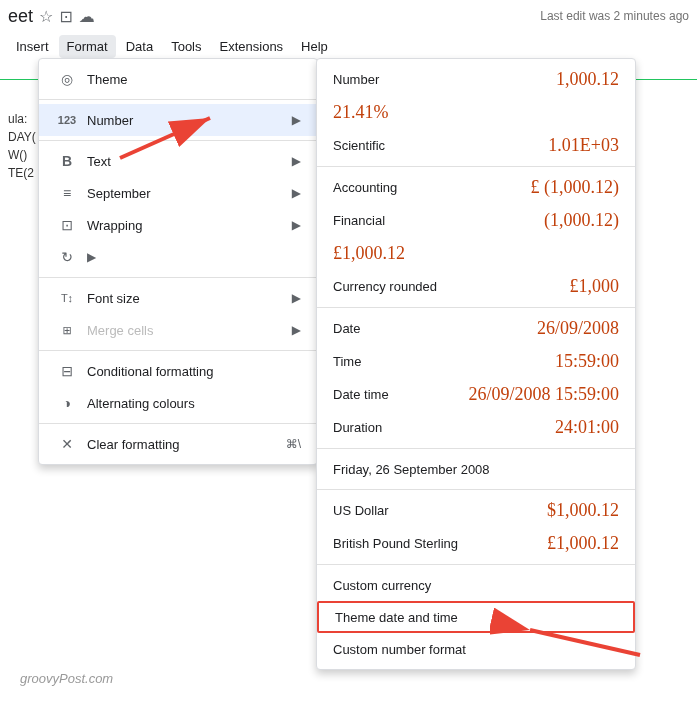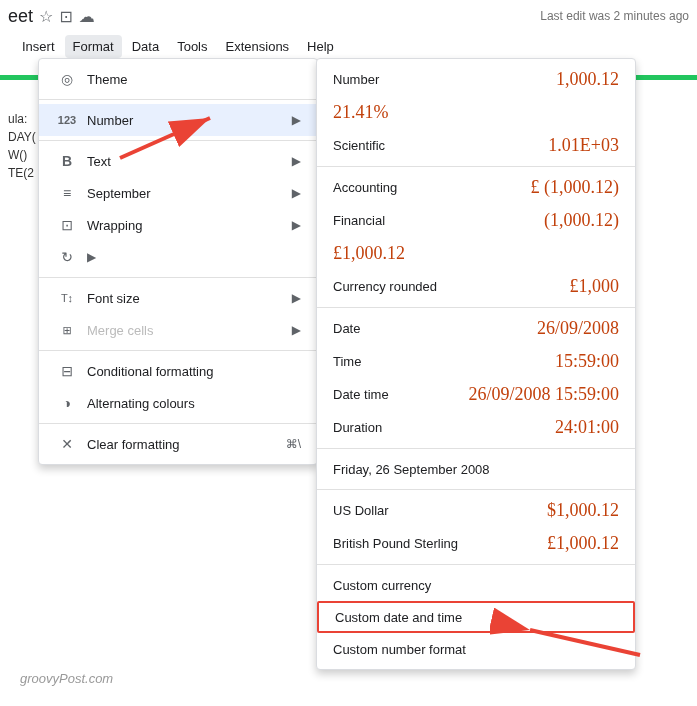--- a/index.html
+++ b/index.html
@@ -19,21 +19,21 @@
       top: 0; left: 0; right: 0; bottom: 0;
       background: #fff;
     }
 
     
     .toolbar-area {
       position: absolute;
       top: 0; left: 0; right: 0;
       height: 80px;
       background: #fff;
-      border-bottom: 5px solid #22c55e;
+      border-bottom: 1px solid #22c55e;
     }
 
     .title-bar {
       display: flex;
       align-items: center;
       padding: 6px 8px;
       height: 32px;
       gap: 6px;
     }
 
@@ -44,21 +44,21 @@
     }
 
     .title-icon {
       color: #5f6368;
       font-size: 16px;
     }
 
     .menu-bar {
       display: flex;
       align-items: center;
-      padding: 0 14px;
+      padding: 0 8px;
       height: 28px;
       gap: 2px;
     }
 
     .menu-item {
       padding: 4px 8px;
       cursor: pointer;
       border-radius: 4px;
       font-size: 13px;
       color: #202124;
@@ -390,21 +390,21 @@
     <span class="item-label">British Pound Sterling</span>
     <span class="item-value">£1,000.12</span>
   </div>
 
   <div class="submenu-divider"></div>
 
   <div class="submenu-item">
     <span class="item-label">Custom currency</span>
   </div>
   <div class="submenu-item highlighted-red">
-    <span class="item-label">Custom date and time</span>
+    <span class="item-label">Theme date and time</span>
   </div>
   <div class="submenu-item">
     <span class="item-label">Custom number format</span>
   </div>
 </div>
 
 <svg class="svg-arrow" style="top:88px;left:100px;width:140px;height:80px;" viewBox="0 0 140 80">
   <defs>
     <marker id="arrowhead1" markerWidth="10" markerHeight="7" refX="10" refY="3.5" orient="auto">
       <polygon points="0 0, 10 3.5, 0 7" fill="#ea4335"></polygon>

